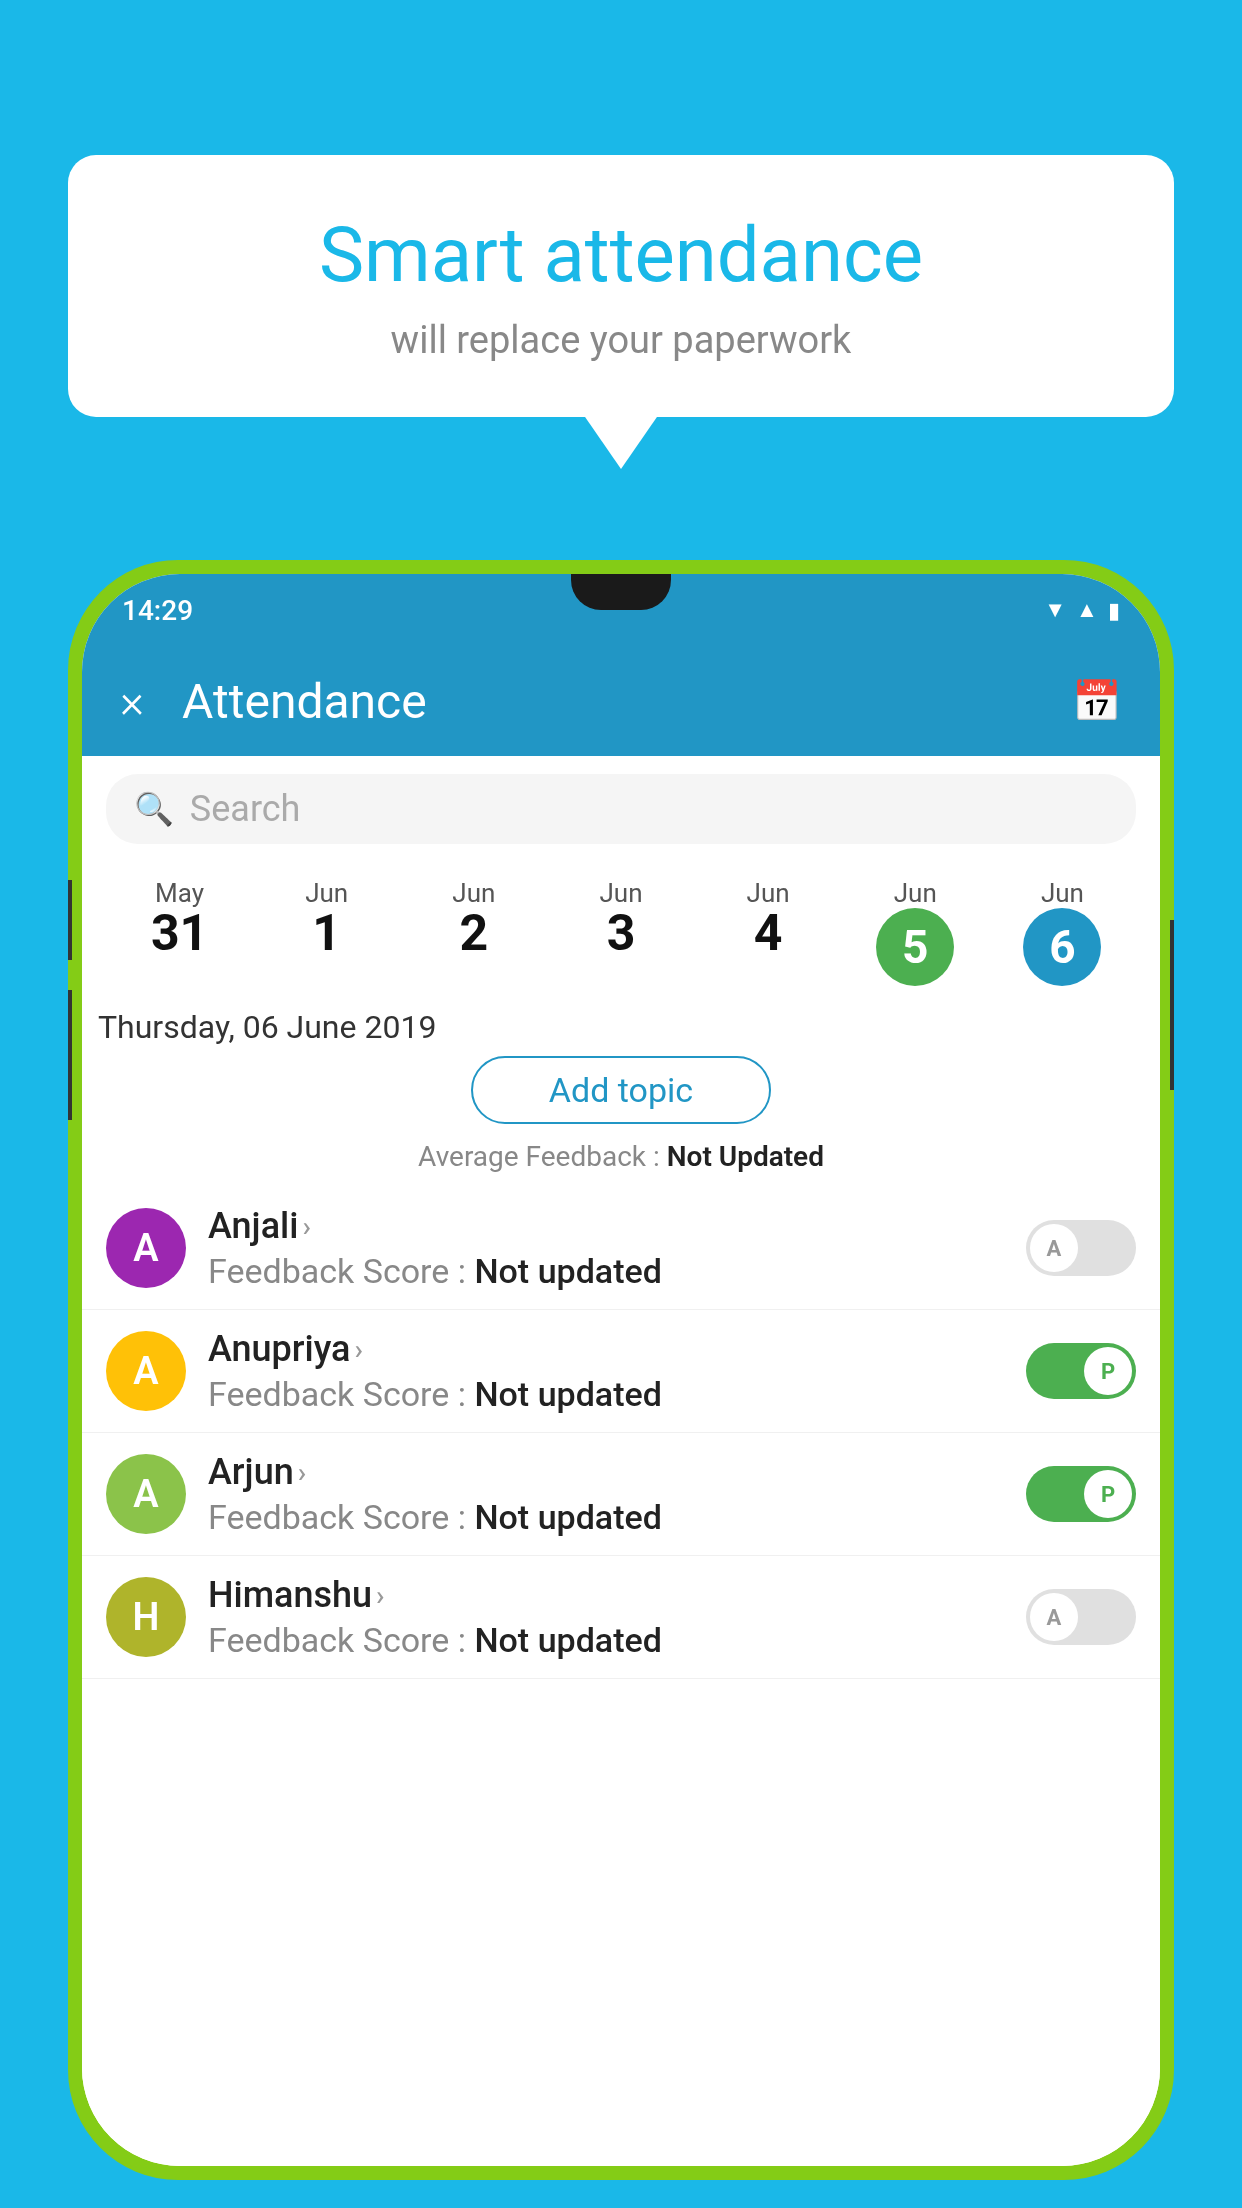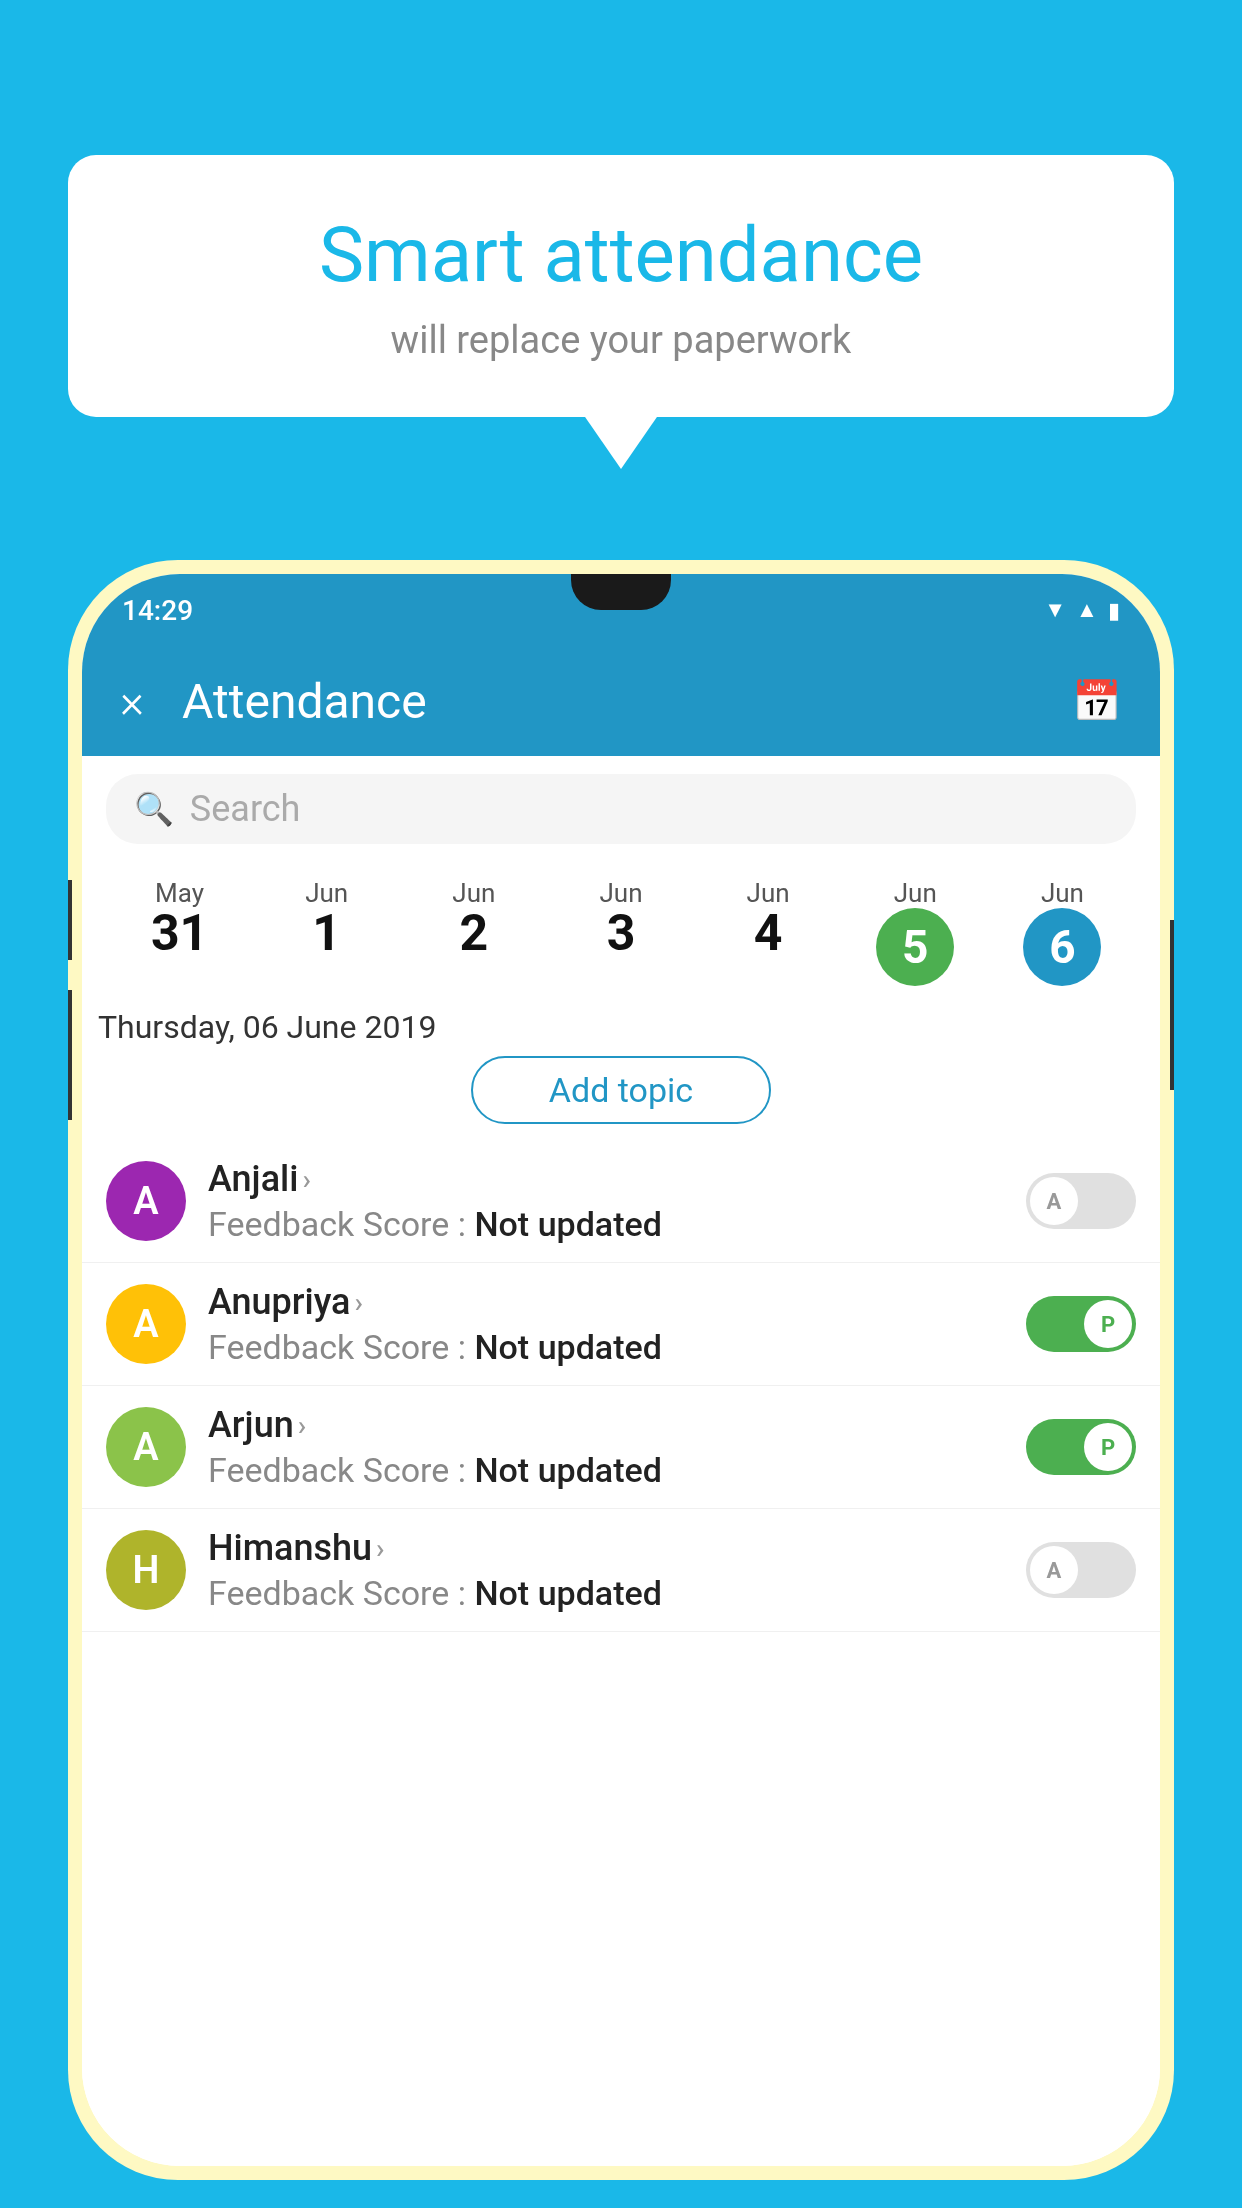--- a/index.html
+++ b/index.html
@@ -126,21 +126,21 @@
 
     
     .phone-outer {
       position: absolute;
       top: 560px;
       left: 68px;
       width: 1106px;
       height: 1620px;
       border-radius: 110px;
       overflow: hidden;
-      background: #fef9c3;
+      background: #84cc16;
     }
 
     .phone-inner {
       position: absolute;
       top: 14px;
       left: 14px;
       right: 14px;
       bottom: 14px;
       border-radius: 98px;
       overflow: hidden;
@@ -493,20 +493,24 @@
           </div>
         </div>
       </div>
 
       <div class="selected-date-label">Thursday, 06 June 2019</div>
 
       <div class="add-topic-btn">
         <span class="add-topic-text">Add topic</span>
       </div>
 
+      <div class="avg-feedback">
+        <span>Average Feedback :</span>
+        <strong>Not Updated</strong>
+      </div>
 
       <div class="student-list">
 
         <div class="student-item">
           <div class="student-avatar av-purple">A</div>
           <div class="student-info">
             <div class="student-name">
               <span>Anjali</span>
               <span class="student-chevron">›</span>
             </div>

